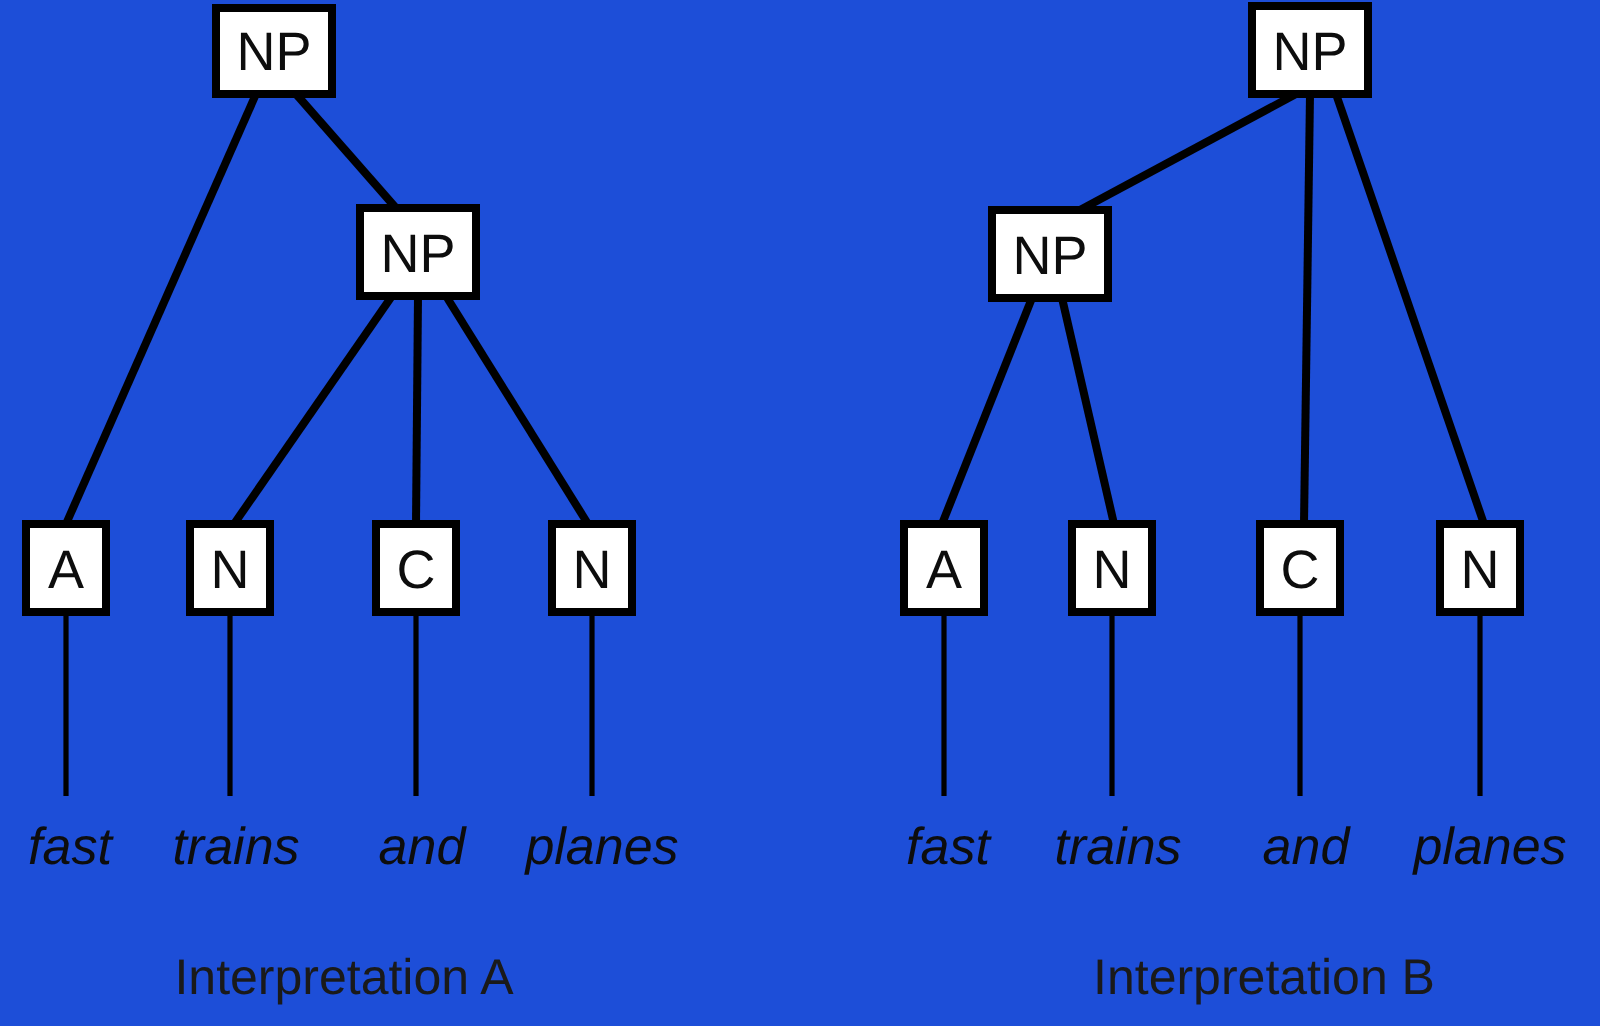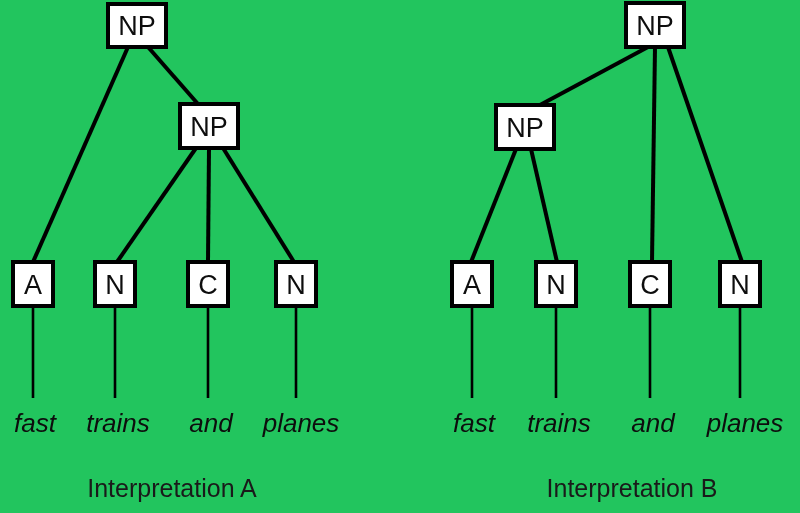--- a/index.html
+++ b/index.html
@@ -4,21 +4,21 @@
 <style>
   html, body {
     margin: 0;
     padding: 0;
     background: #ffffff;
   }
   #page {
     position: relative;
     width: 800px;
     height: 513px;
-    background: #22c55e;
+    background: #1d4ed8;
     overflow: hidden;
     font-family: "Liberation Sans", sans-serif;
   }
   svg.tree-canvas {
     position: absolute;
     top: 0;
     left: 0;
     width: 800px;
     height: 513px;
     display: block;

